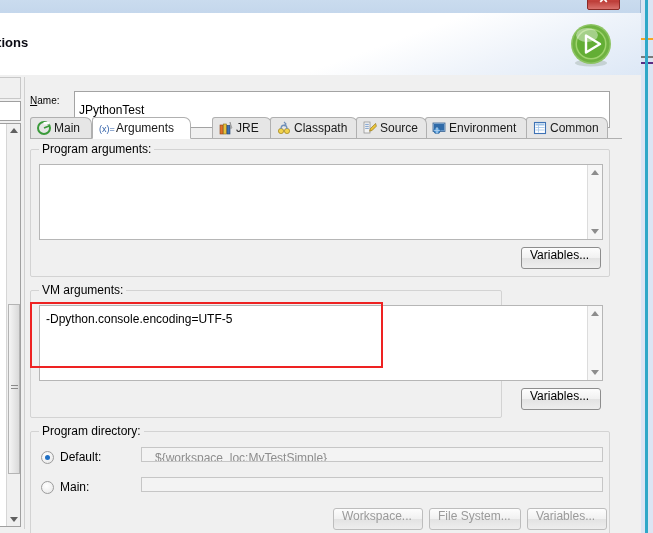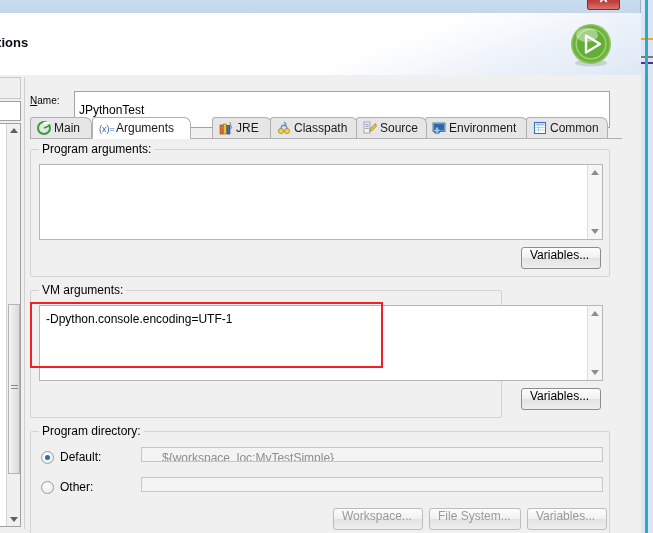--- a/index.html
+++ b/index.html
@@ -357,21 +357,21 @@
     background: #1f6fc4;
   }
   .ro-field {
     position: absolute;
     box-sizing: border-box;
     height: 15px;
     background: #f3f3f3;
     border: 1px solid #c6c6c6;
     font-size: 12px;
     color: #8d8d8d;
-    padding: 3px 20px;
+    padding: 3px 13px;
     white-space: nowrap;
     overflow: hidden;
   }
   .ro-field.empty { background: #f3f3f3; }
 
   
   #red-annotation {
     position: absolute;
     left: 30px;
     top: 302px;
@@ -529,42 +529,42 @@
           </div>
         </div>
 
         <div class="btn" style="left:490px; top:97px; width:80px;">Variables...</div>
       </div>
 
       <div class="group" style="left:5px; top:213px; width:472px; height:128px;">
         <div class="group-title">VM arguments:</div>
 
         <div class="textarea-box" style="left:8px; top:14px; width:564px; height:76px;">
-          <div class="ta-text">-Dpython.console.encoding=UTF-1</div>
+          <div class="ta-text">-Dpython.console.encoding=UTF-5</div>
           <div class="ta-scroll">
             <div class="a up"></div>
             <div class="a down"></div>
           </div>
         </div>
 
         <div class="btn" style="left:490px; top:97px; width:80px;">Variables...</div>
       </div>
 
       <div class="group" style="left:5px; top:354px; width:580px; height:104px;">
         <div class="group-title">Program directory:</div>
 
         <div class="radio-row" style="left:10px; top:18px;">
           <span class="radio checked"></span>
           <span>Default:</span>
         </div>
         <div class="ro-field" style="left:110px; top:15px; width:462px;">${workspace_loc:MyTestSimple}</div>
 
         <div class="radio-row" style="left:10px; top:48px;">
           <span class="radio"></span>
-          <span>Other:</span>
+          <span>Main:</span>
         </div>
         <div class="ro-field empty" style="left:110px; top:45px; width:462px;"></div>
 
         <div class="btn disabled" style="left:302px; top:76px; width:90px;">Workspace...</div>
         <div class="btn disabled" style="left:398px; top:76px; width:92px;">File System...</div>
         <div class="btn disabled" style="left:496px; top:76px; width:80px;">Variables...</div>
       </div>
 
     </div>
   </div>

